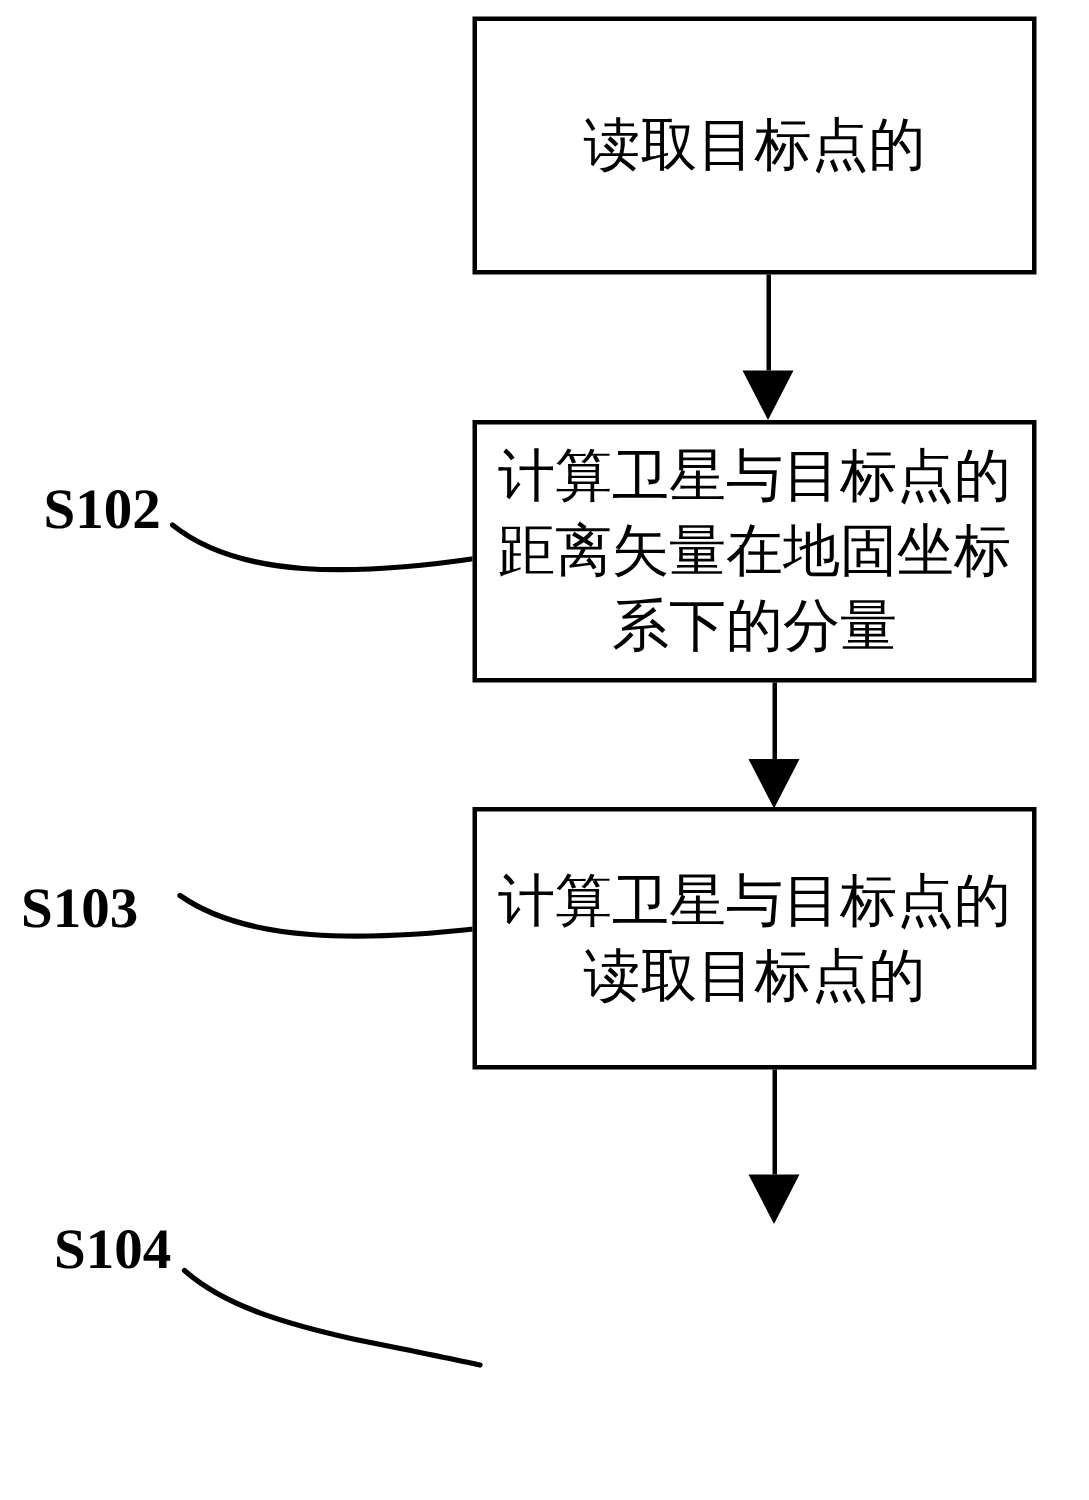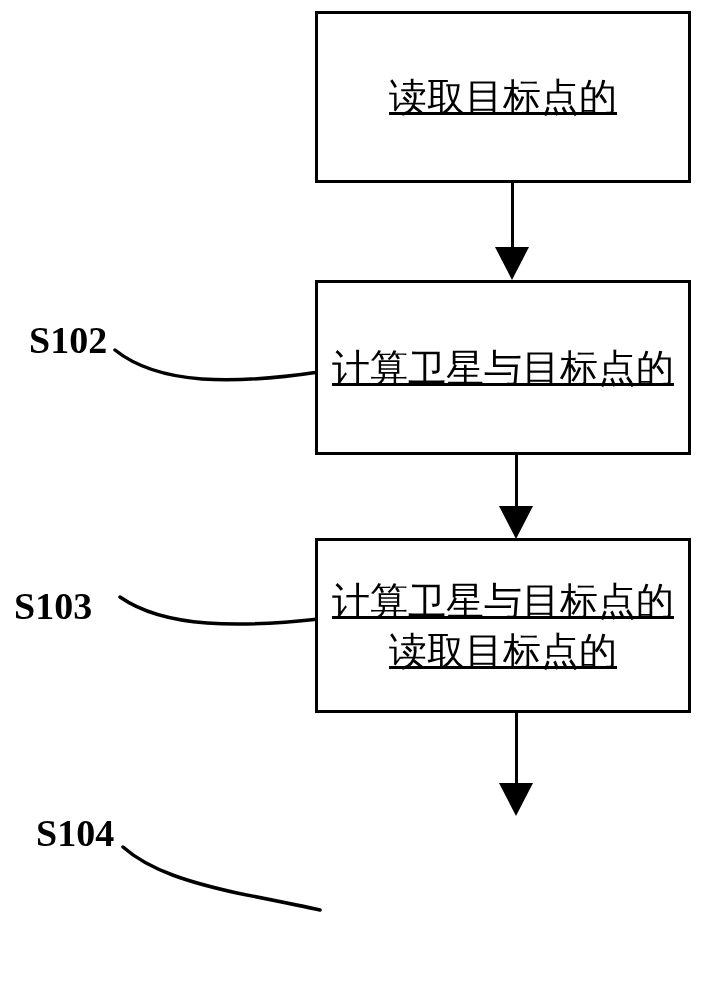--- a/index.html
+++ b/index.html
@@ -21,21 +21,20 @@
     width: 376px;
     box-sizing: border-box;
     border: 3px solid #000000;
     background: #ffffff;
     display: flex;
     flex-direction: column;
     justify-content: center;
     align-items: center;
     text-align: center;
     color: #000000;
-    text-decoration: underline;
   }
   .box-line {
     font-size: 38px;
     line-height: 50px;
     white-space: nowrap;
     color: #000000;
   }
   .box-1 { top: 11px;  height: 172px; }
   .box-2 { top: 280px; height: 175px; }
   .box-3 { top: 538px; height: 175px; }
@@ -95,20 +94,22 @@
     <span class="box-line">读取目标点的</span>
   </div>
 
   <div class="arrow arrow-1">
     <div class="arrow-shaft"></div>
     <div class="arrow-head"></div>
   </div>
 
   <div class="flow-box box-2">
     <span class="box-line">计算卫星与目标点的</span>
+    <span class="box-line">距离矢量在地固坐标</span>
+    <span class="box-line">系下的分量</span>
   </div>
 
   <div class="arrow arrow-2">
     <div class="arrow-shaft"></div>
     <div class="arrow-head"></div>
   </div>
 
   <div class="flow-box box-3">
     <span class="box-line">计算卫星与目标点的</span>
     <span class="box-line">读取目标点的</span>

